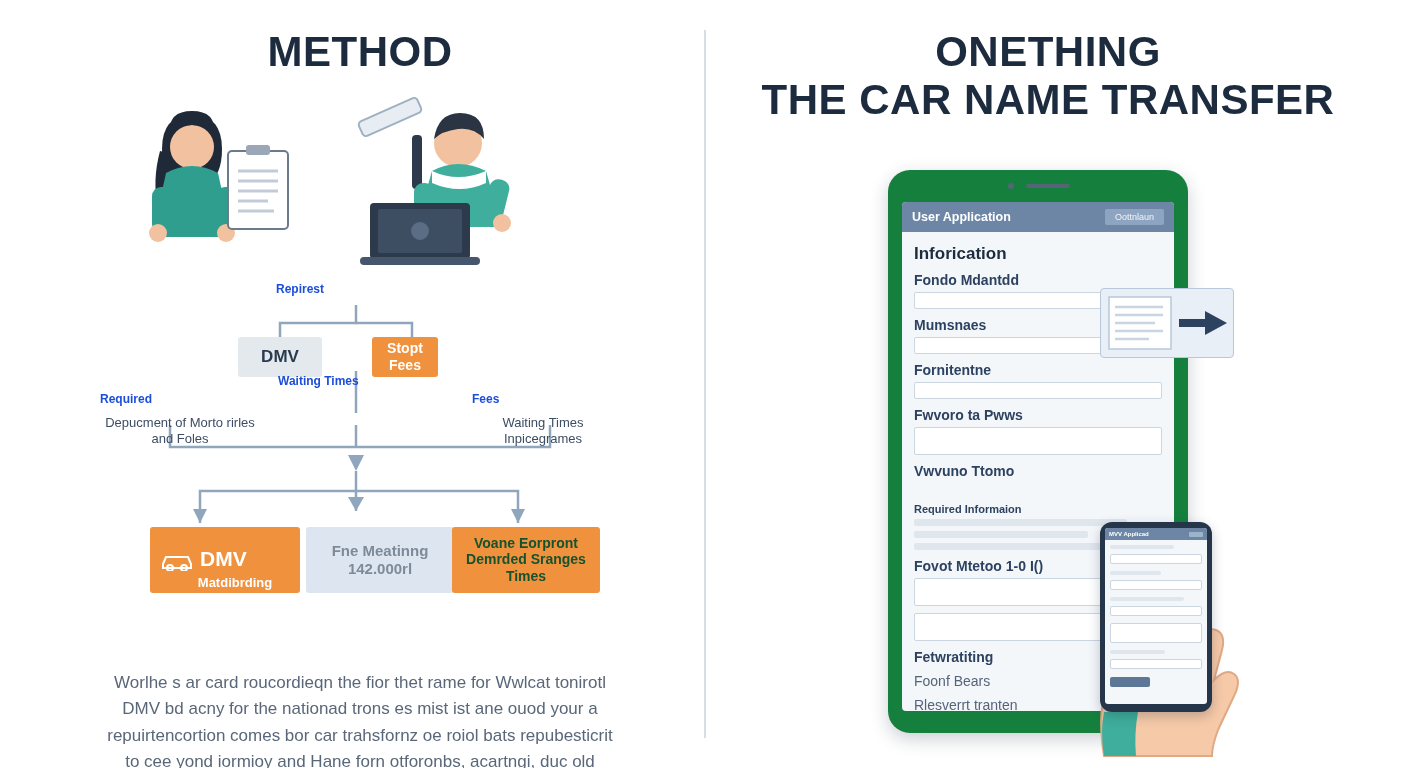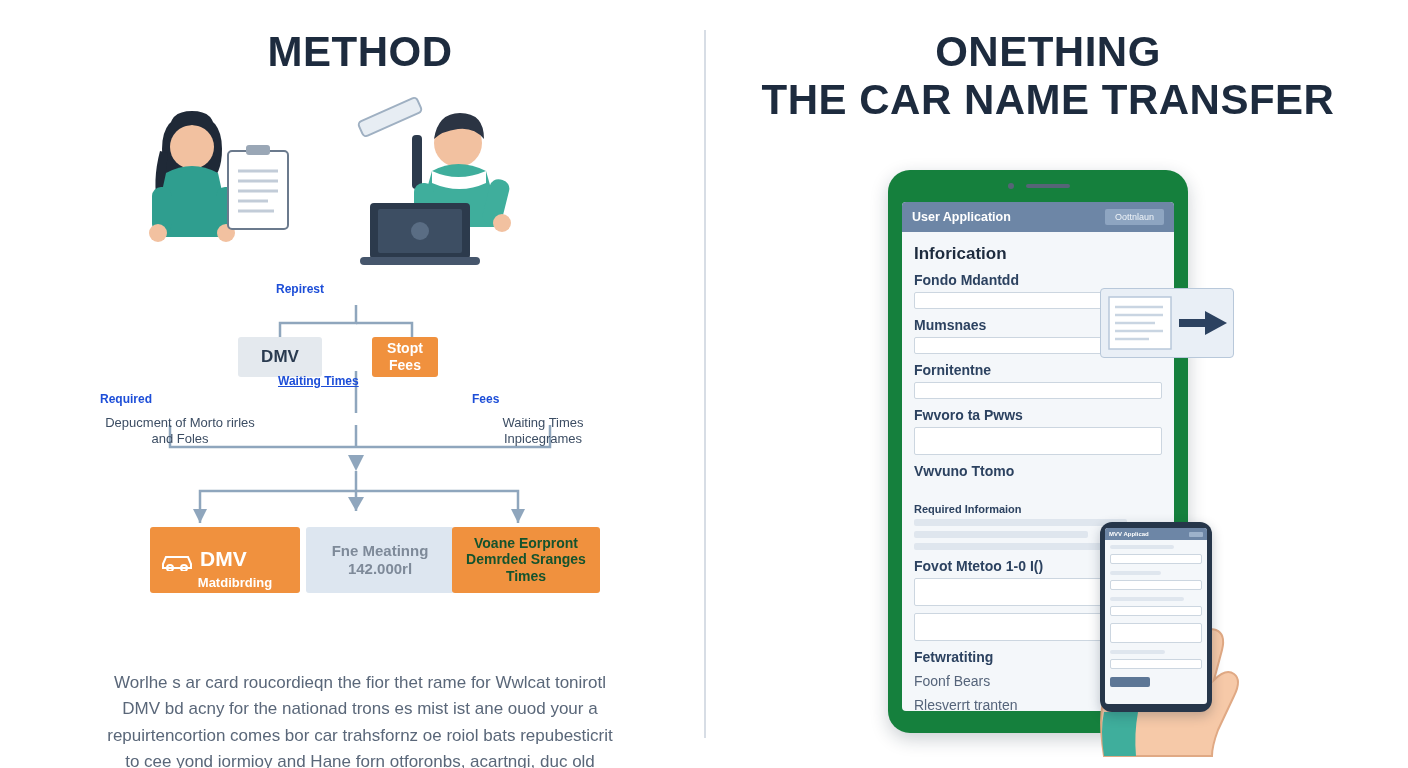--- a/index.html
+++ b/index.html
@@ -353,21 +353,21 @@
       </svg>
 
       <div class="flow-label" style="left:236px; top:8px; width:160px;">Repirest</div>
 
       <div class="node node-grey" style="left:198px; top:62px; width:84px; height:40px;">DMV</div>
       <div class="node node-orange" style="left:332px; top:62px; width:66px; height:40px;">Stopt Fees</div>
 
       <div class="flow-label" style="left:60px; top:118px; width:150px;">Required</div>
       <div class="flow-sublabel" style="left:60px; top:140px; width:160px;">Depucment of Morto rirles and Foles</div>
 
-      <div class="flow-label" style="left:238px; top:100px; width:160px;text-decoration:underline;">Waiting Times</div>
+      <div class="flow-label" style="left:238px; top:100px; width:160px;">Waiting Times</div>
 
       <div class="flow-label" style="left:432px; top:118px; width:140px;">Fees</div>
       <div class="flow-sublabel" style="left:428px; top:140px; width:150px;">Waiting Times Inpicegrames</div>
 
 
       <div class="node node-orange-outline" style="left:110px; top:252px; width:140px; height:66px;">
         <svg width="34" height="22" viewBox="0 0 34 22" style="margin-right:6px;flex:none;">
           <path d="M3 15 l3 -7 h22 l3 7 v4 h-28z" fill="none" stroke="#ffffff" stroke-width="2"></path>
           <circle cx="10" cy="19" r="3" fill="none" stroke="#ffffff" stroke-width="2"></circle>
           <circle cx="24" cy="19" r="3" fill="none" stroke="#ffffff" stroke-width="2"></circle>

